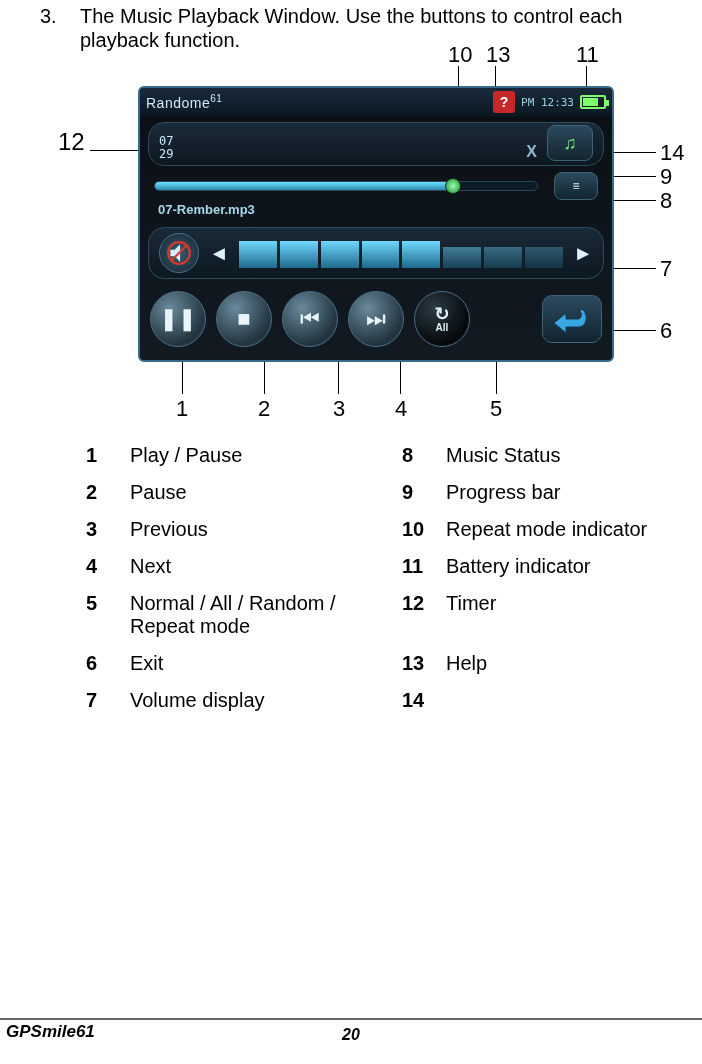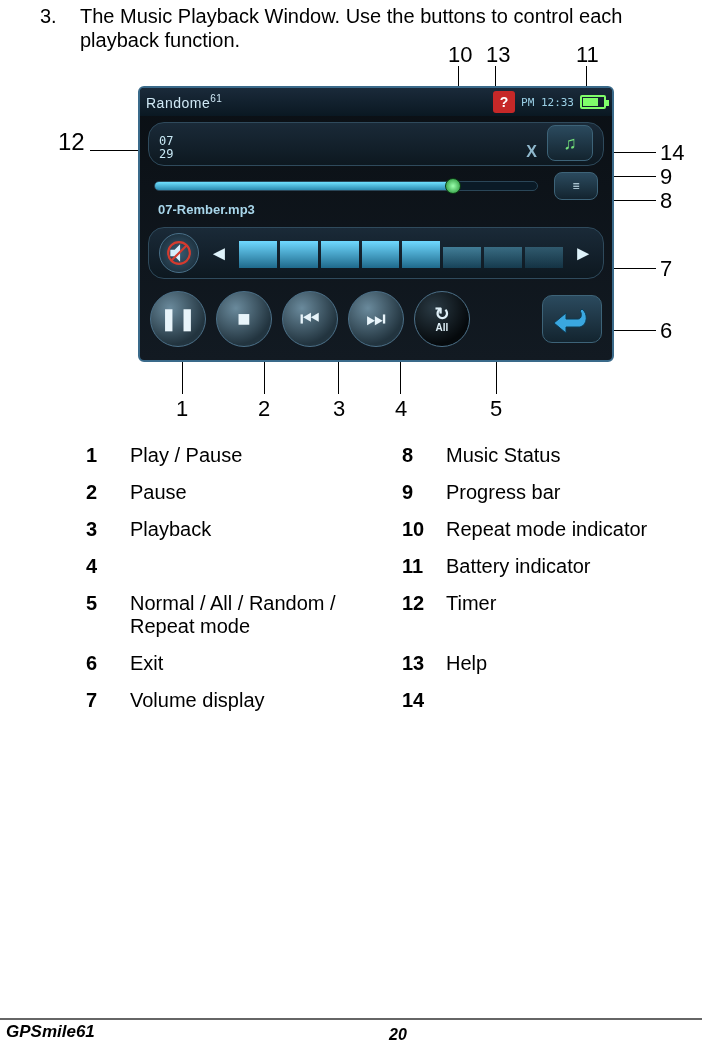--- a/index.html
+++ b/index.html
@@ -78,21 +78,21 @@
   .legend { position: absolute; top: 444px; left: 86px; right: 0; font-size: 20px; }
   .legend-row { display: flex; margin-bottom: 14px; }
   .lg-col { display: flex; align-items: flex-start; }
   .col-a { width: 316px; }
   .col-b { width: 300px; }
   .lg-num { font-weight: bold; width: 44px; }
   .lg-txt { flex: 1; padding-right: 2px; }
   
   .footer { position: absolute; bottom: 18px; left: 0; right: 0; height: 28px; border-top: 2px solid #666; }
   .footer-left { position: absolute; left: 6px; bottom: 4px; font-style: italic; font-weight: bold; font-size: 17px; }
-  .footer-center { position: absolute; left: 50%; transform: translateX(-50%); bottom: 2px; font-style: italic; font-weight: bold; font-size: 16px; margin-left: 47px; }
+  .footer-center { position: absolute; left: 50%; transform: translateX(-50%); bottom: 2px; font-style: italic; font-weight: bold; font-size: 16px; }
 </style>
 </head>
 <body>
 
 <div class="page">
 
   <div class="intro">
     <span class="intro-num">3.</span>
     <div class="intro-text">The Music Playback Window. Use the buttons to control each playback function.</div>
   </div>
@@ -220,30 +220,31 @@
           <div class="lg-txt">Pause</div>
         </div>
       <div class="lg-col col-b">
           <div class="lg-num">9</div>
           <div class="lg-txt">Progress bar</div>
         </div>
     </div>
     <div class="legend-row">
       <div class="lg-col col-a">
           <div class="lg-num">3</div>
-          <div class="lg-txt">Playback</div>
+          <div class="lg-txt">Previous</div>
         </div>
       <div class="lg-col col-b">
           <div class="lg-num">10</div>
           <div class="lg-txt">Repeat mode indicator</div>
         </div>
     </div>
     <div class="legend-row">
       <div class="lg-col col-a">
           <div class="lg-num">4</div>
+          <div class="lg-txt">Next</div>
         </div>
       <div class="lg-col col-b">
           <div class="lg-num">11</div>
           <div class="lg-txt">Battery indicator</div>
         </div>
     </div>
     <div class="legend-row">
       <div class="lg-col col-a">
           <div class="lg-num">5</div>
           <div class="lg-txt">Normal / All / Random / Repeat mode</div>

